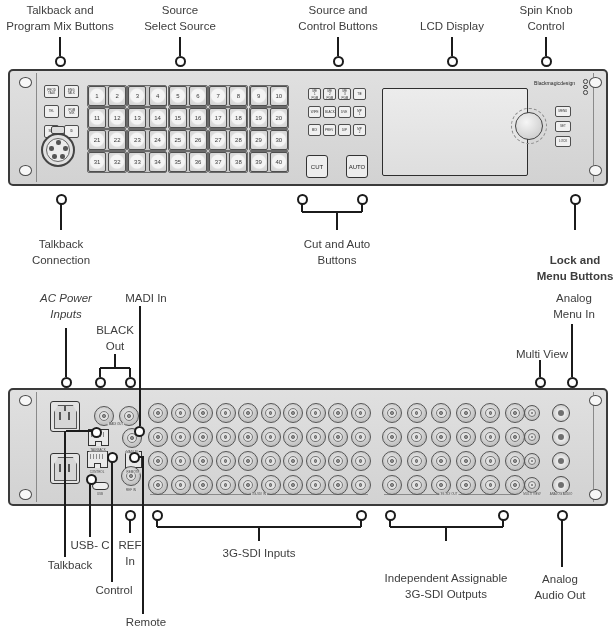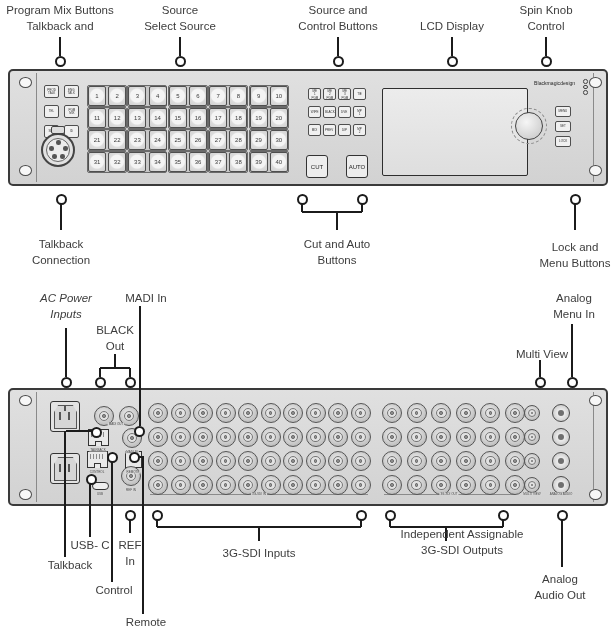--- a/index.html
+++ b/index.html
@@ -374,22 +374,22 @@
       <div class="mlbl" style="left: 100px; top: 491px;">USB</div>
       <div class="mlbl" style="left: 131px; top: 487px;">REF IN</div>
       <div class="mlbl" style="left: 259px; top: 491px;">3G-SDI IN</div>
       <div class="mlbl" style="left: 449px; top: 491px;">3G-SDI OUT</div>
       <div class="mlbl" style="left: 532px; top: 491px;">MULTI VIEW</div>
       <div class="mlbl" style="left: 561px; top: 491px;">ANALOG AUDIO</div>
     </div>
 
   <div id="callouts">
       <div class="clabel" style="left: 60px; top: 2px;">
+        <div>Talkback and</div>
         <div>Program Mix Buttons</div>
-        <div>Talkback and</div>
       </div>
       <div class="cline" style="left: 59px; top: 37px; width: 2px; height: 19px;"></div>
       <div class="cdot" style="left: 54.5px; top: 55.5px;"></div>
       <div class="clabel" style="left: 180px; top: 2px;">
         <div>Source</div>
         <div>Select Source</div>
       </div>
       <div class="cline" style="left: 179px; top: 37px; width: 2px; height: 19px;"></div>
       <div class="cdot" style="left: 174.5px; top: 55.5px;"></div>
       <div class="clabel" style="left: 338px; top: 2px;">
@@ -420,21 +420,21 @@
       <div class="cline" style="left: 301px; top: 204px; width: 2px; height: 8px;"></div>
       <div class="cline" style="left: 361px; top: 204px; width: 2px; height: 8px;"></div>
       <div class="cline" style="left: 302px; top: 211px; width: 60px; height: 2px;"></div>
       <div class="cline" style="left: 336px; top: 212px; width: 2px; height: 18px;"></div>
       <div class="clabel" style="left: 337px; top: 236px;">
         <div>Cut and Auto</div>
         <div>Buttons</div>
       </div>
       <div class="cdot" style="left: 569.5px; top: 193.5px;"></div>
       <div class="cline" style="left: 574px; top: 204px; width: 2px; height: 26px;"></div>
-      <div class="clabel" style="left: 575px; top: 239px;">
+      <div class="clabel" style="left: 575px; top: 252px; font-weight: bold;">
         <div>Lock and</div>
         <div>Menu Buttons</div>
       </div>
       <div class="clabel" style="left: 66px; top: 290px; font-style: italic;">
         <div>AC Power</div>
         <div>Inputs</div>
       </div>
       <div class="cline" style="left: 65px; top: 328px; width: 2px; height: 49px;"></div>
       <div class="cdot" style="left: 60.5px; top: 376.5px;"></div>
       <div class="clabel" style="left: 115px; top: 322px;">
@@ -489,21 +489,21 @@
       <div class="cline" style="left: 258px; top: 527px; width: 2px; height: 14px;"></div>
       <div class="clabel" style="left: 259px; top: 545px;">
         <div>3G-SDI Inputs</div>
       </div>
       <div class="cdot" style="left: 384.5px; top: 509.5px;"></div>
       <div class="cdot" style="left: 497.5px; top: 509.5px;"></div>
       <div class="cline" style="left: 389px; top: 520px; width: 2px; height: 7px;"></div>
       <div class="cline" style="left: 502px; top: 520px; width: 2px; height: 7px;"></div>
       <div class="cline" style="left: 390px; top: 526px; width: 113px; height: 2px;"></div>
       <div class="cline" style="left: 445px; top: 527px; width: 2px; height: 14px;"></div>
-      <div class="clabel" style="left: 446px; top: 526px; margin-left: 16px;">
+      <div class="clabel" style="left: 446px; top: 570px;">
         <div>Independent Assignable</div>
         <div>3G-SDI Outputs</div>
       </div>
       <div class="cdot" style="left: 556.5px; top: 509.5px;"></div>
       <div class="cline" style="left: 561px; top: 520px; width: 2px; height: 47px;"></div>
       <div class="clabel" style="left: 560px; top: 571px;">
         <div>Analog</div>
         <div>Audio Out</div>
       </div>
       <div class="cline" style="left: 66px; top: 430px; width: 28px; height: 2px;"></div>

